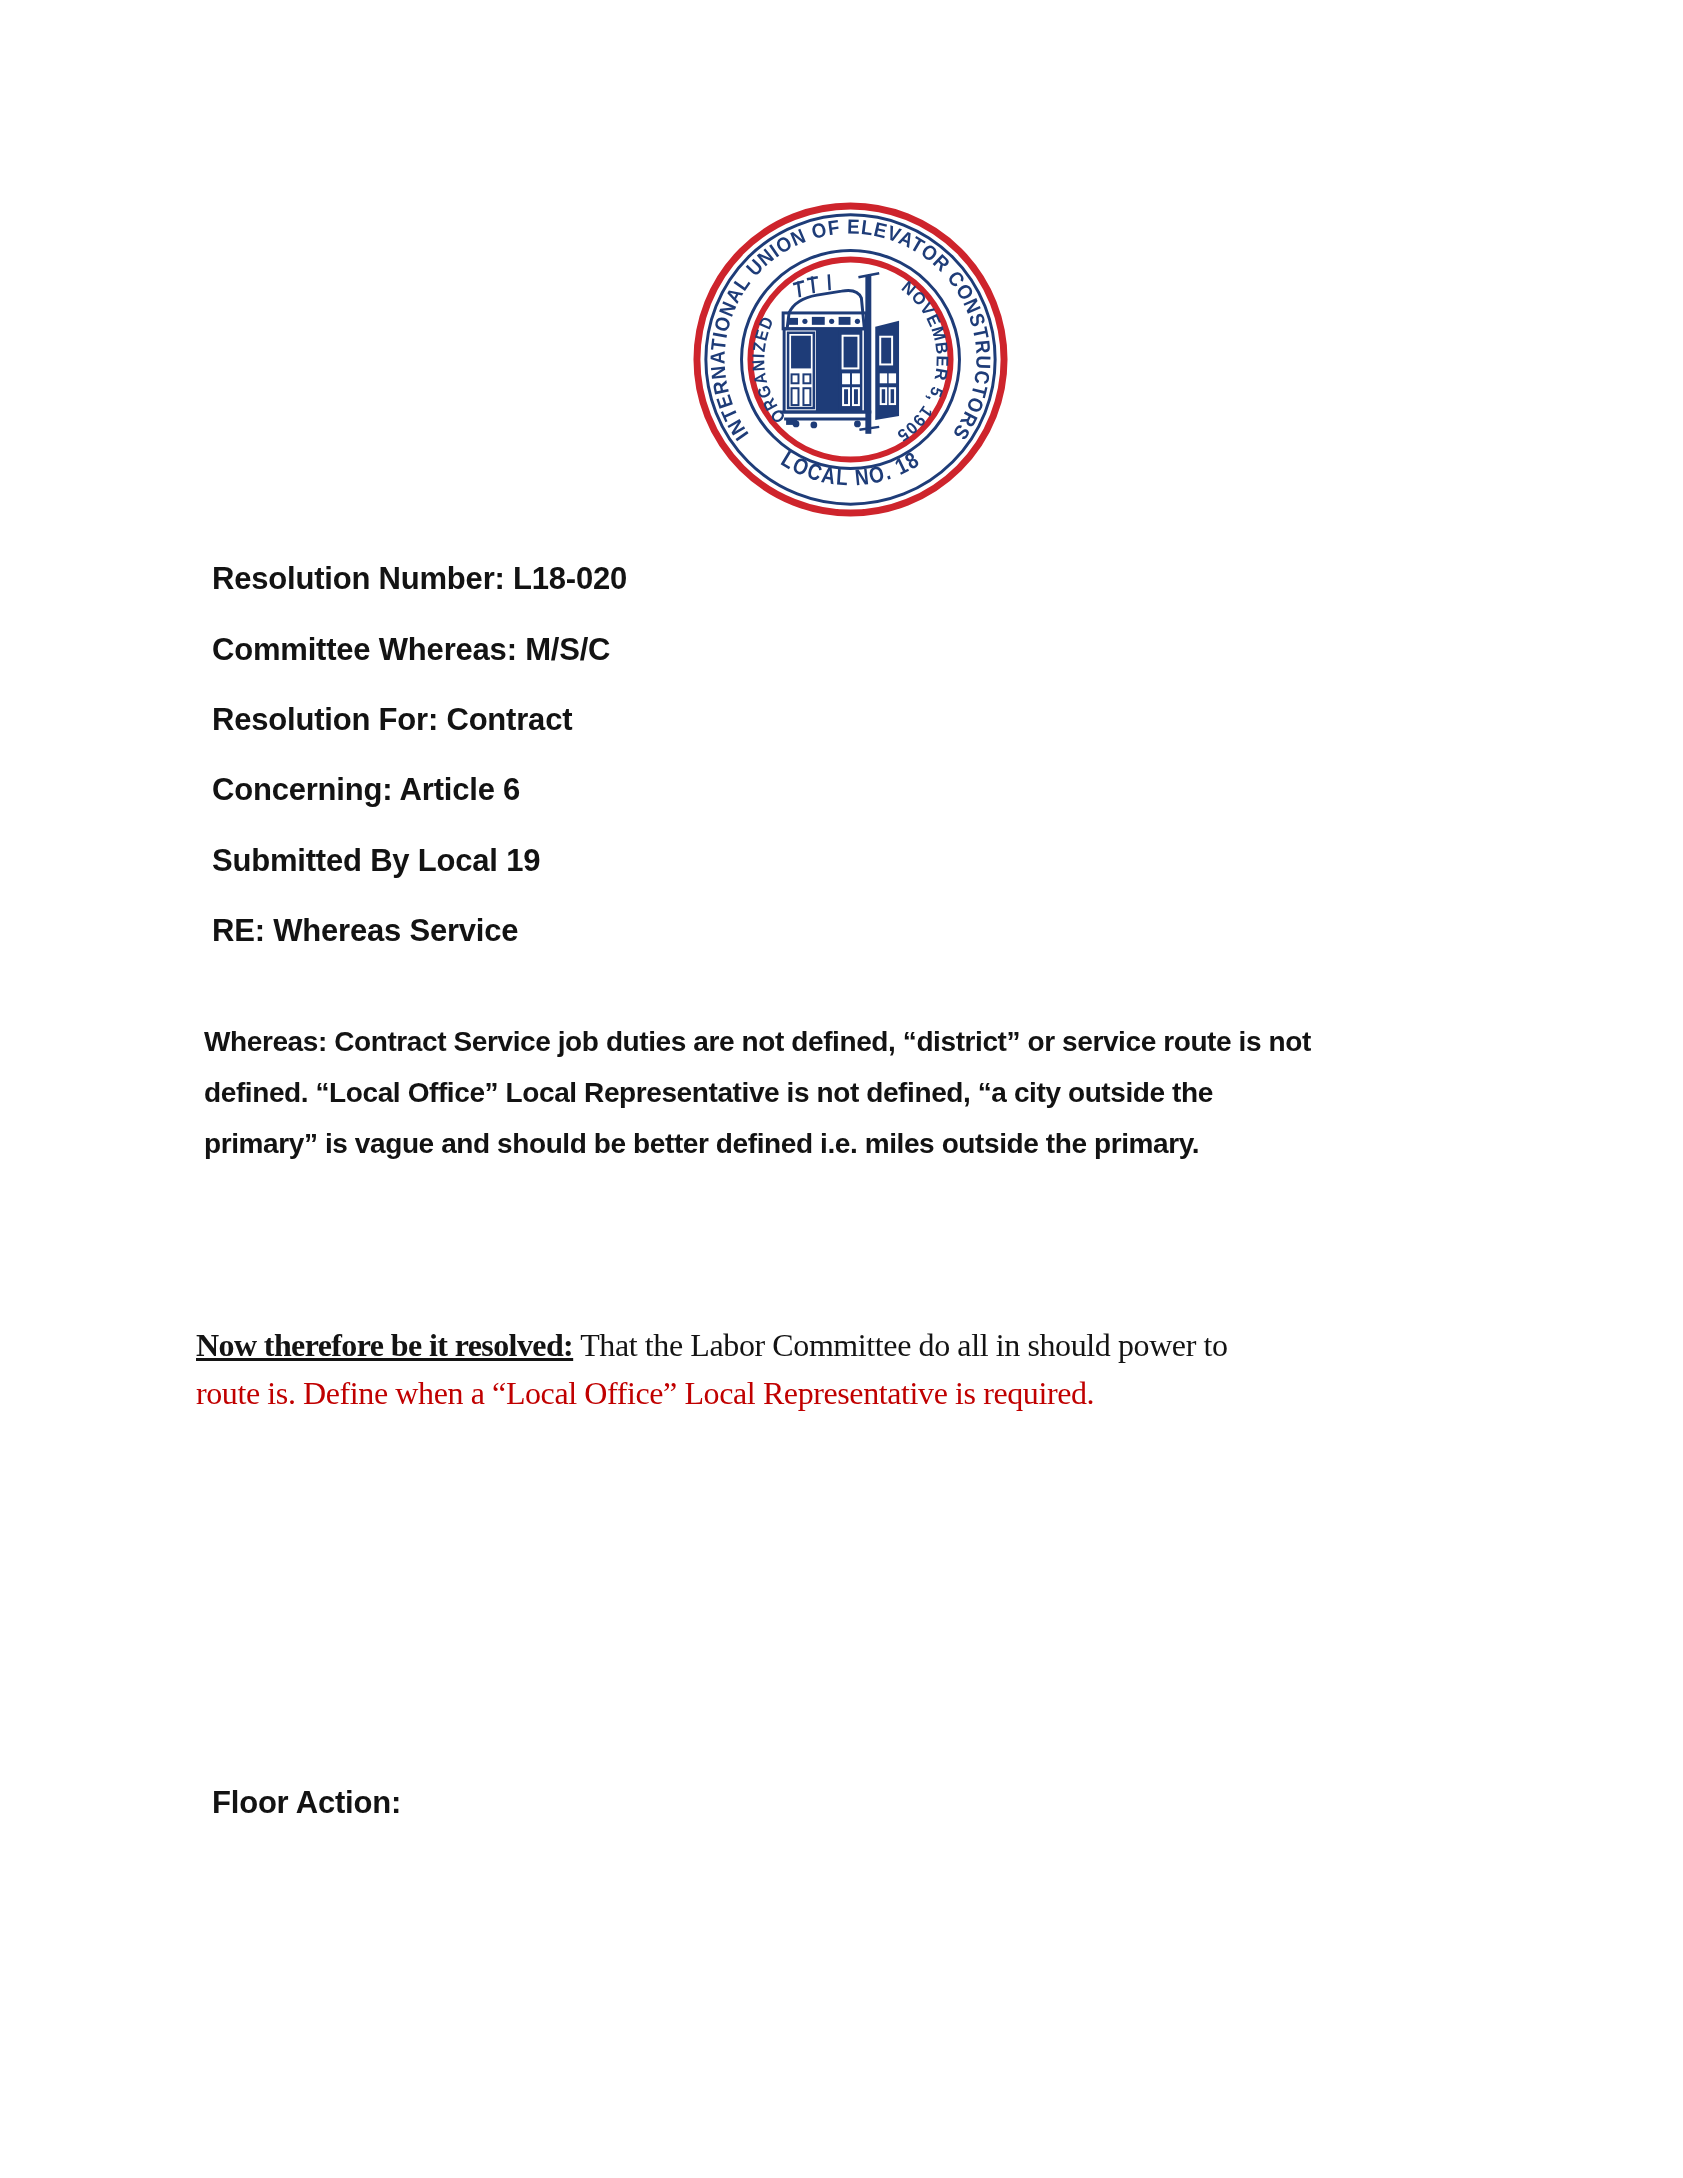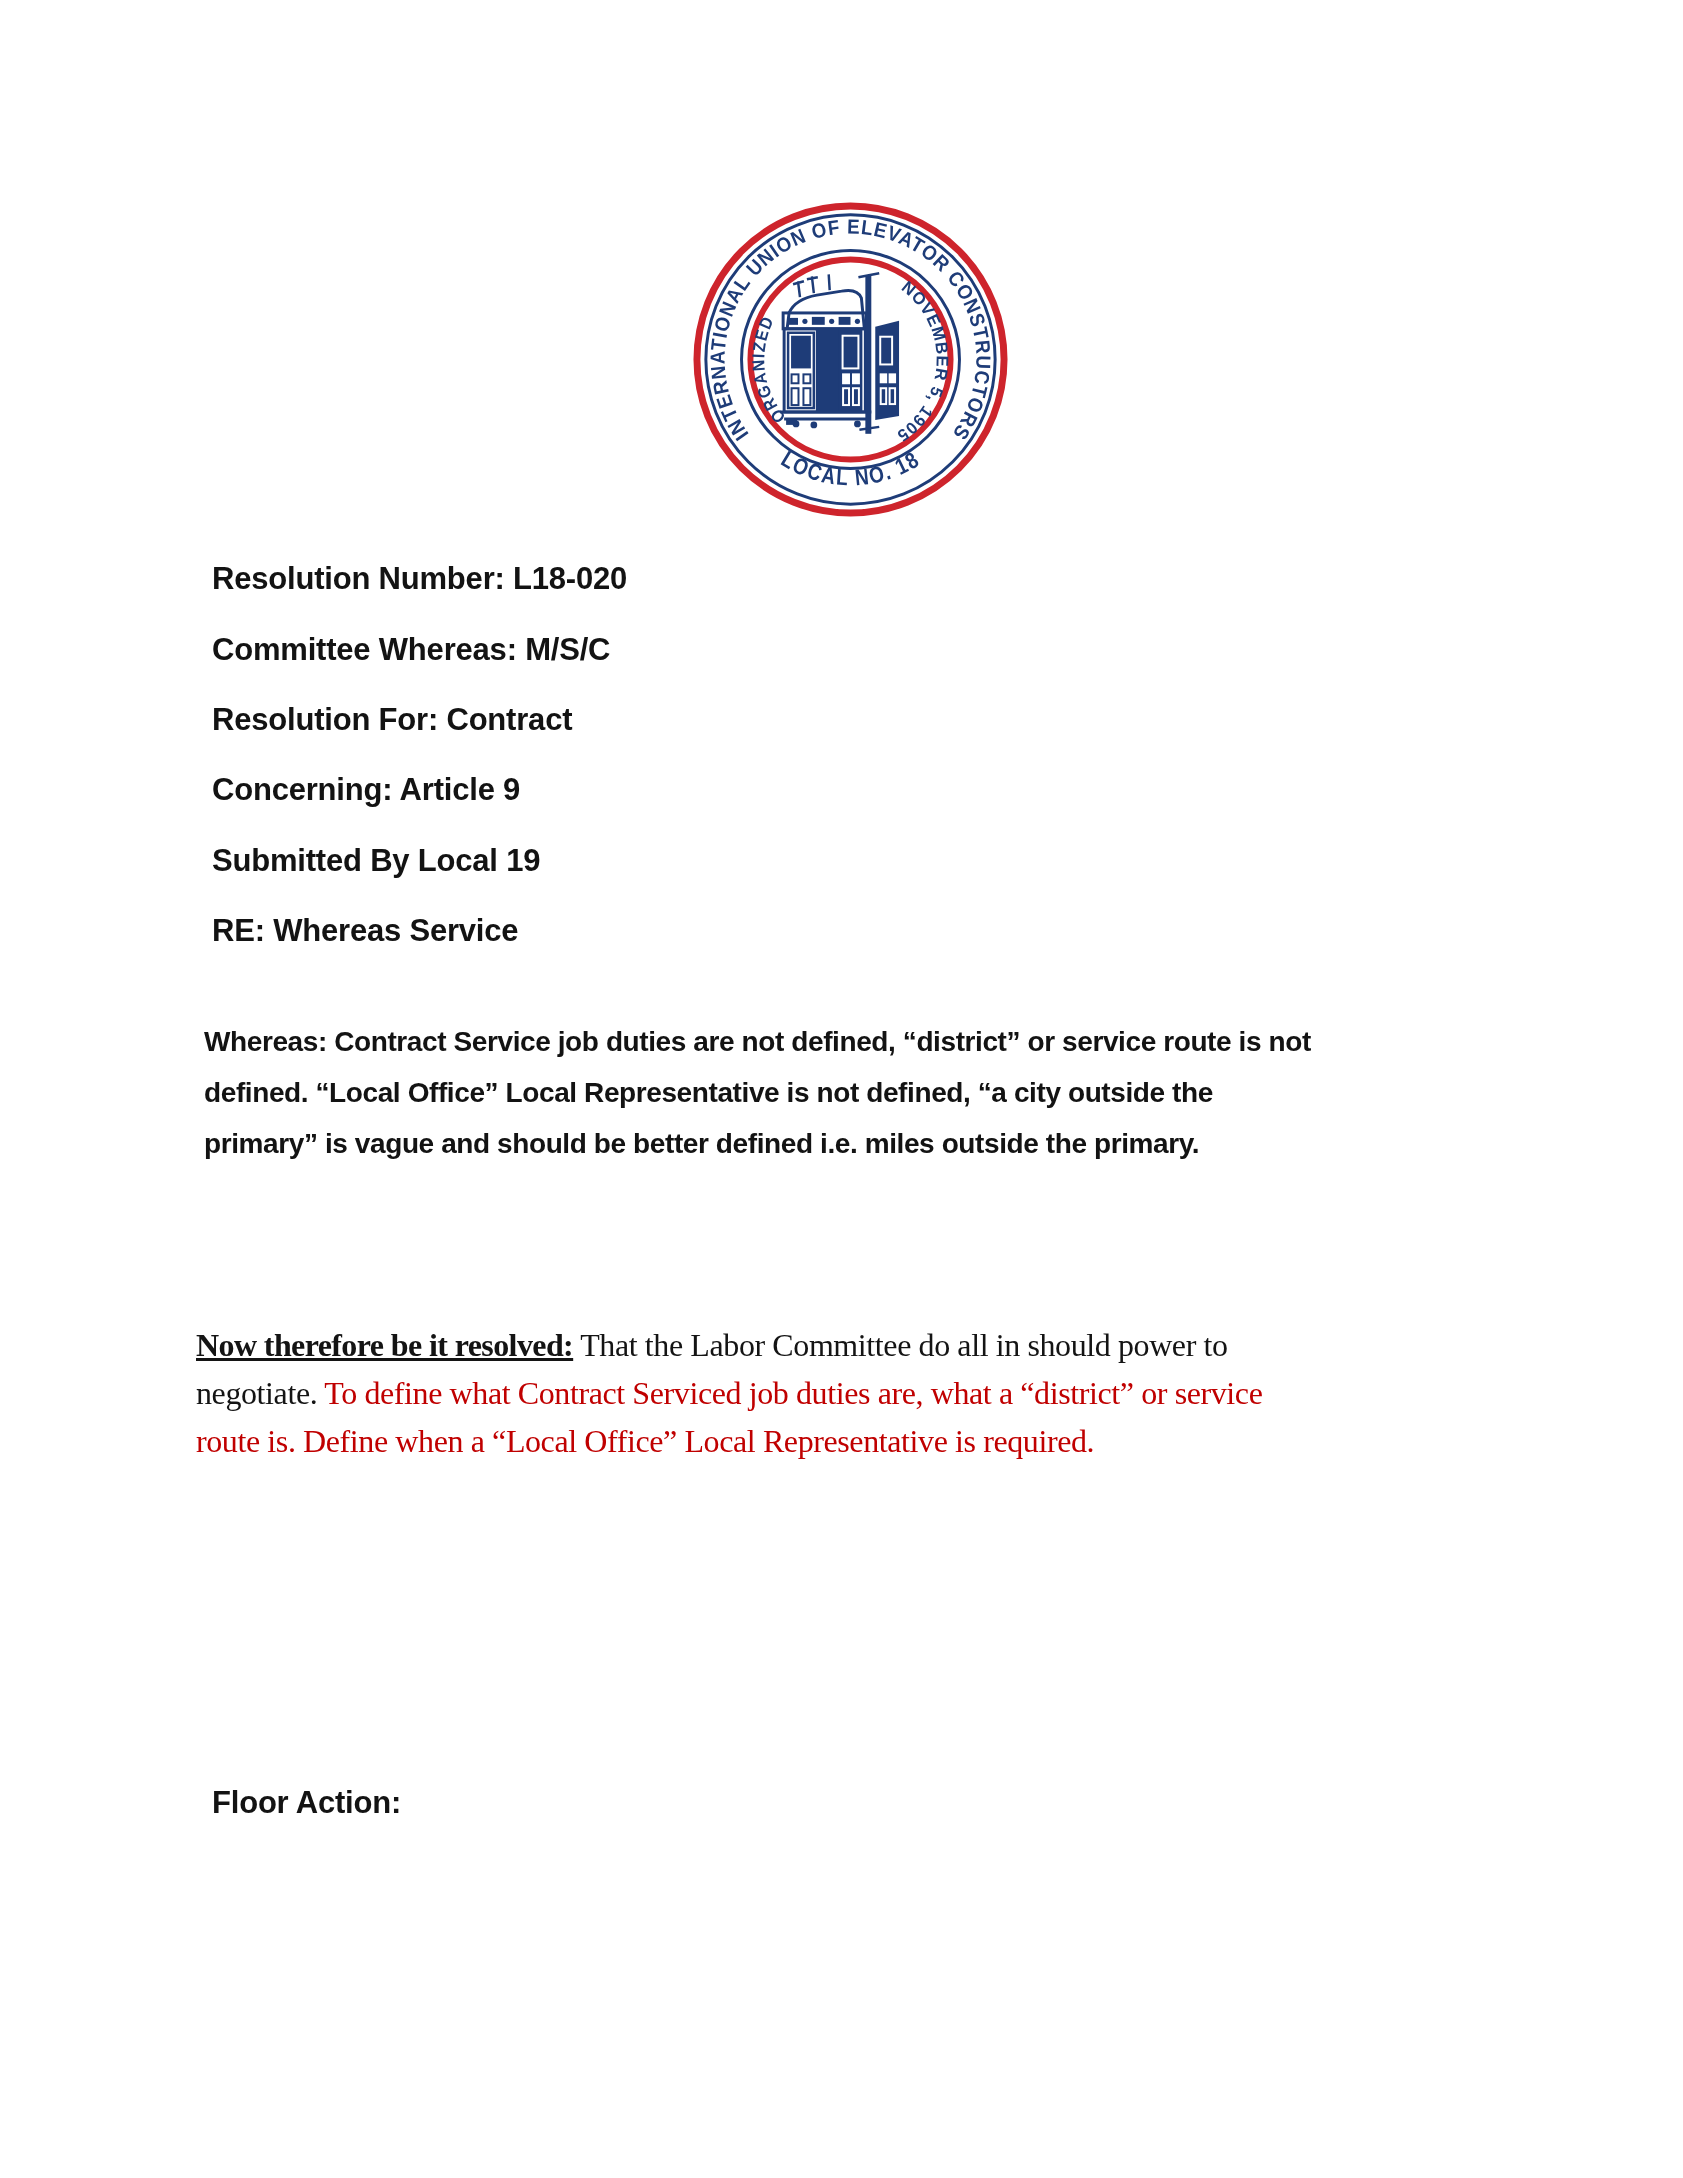--- a/index.html
+++ b/index.html
@@ -141,32 +141,31 @@
 
         <rect x="176" y="76" width="6" height="160" fill="#1E3C78" stroke="none"></rect>
         <path d="M 169 78 L 190 74 M 170 232 L 190 229" stroke-width="2.5"></path>
       </g>
     </svg>
   </div>
 
   <p class="h" style="top:546px">Resolution Number: L18-020</p>
   <p class="h" style="top:617px">Committee Whereas: M/S/C</p>
   <p class="h" style="top:687px">Resolution For: Contract</p>
-  <p class="h" style="top:757px">Concerning: Article 9</p>
+  <p class="h" style="top:757px">Concerning: Article 6</p>
   <p class="h" style="top:828px">Submitted By Local 19</p>
   <p class="h" style="top:898px">RE: Whereas Service</p>
 
   <div class="whereas">
     <div>Whereas: Contract Service job duties are not defined, “district” or service route is not</div>
     <div>defined. “Local Office” Local Representative is not defined, “a city outside the</div>
     <div>primary” is vague and should be better defined i.e. miles outside the primary.</div>
   </div>
 
   <div class="resolved">
     <div><span class="lead">Now therefore be it resolved:</span><span> That the Labor Committee do all in should power to</span></div>
-    <div><span>negotiate. </span><span class="red">To define what Contract Serviced job duties are, what a “district” or service</span></div>
     <div class="red">route is. Define when a “Local Office” Local Representative is required.</div>
   </div>
 
   <p class="h" style="top:1770px">Floor Action:</p>
 
 </div>
 
 
 </body></html>

